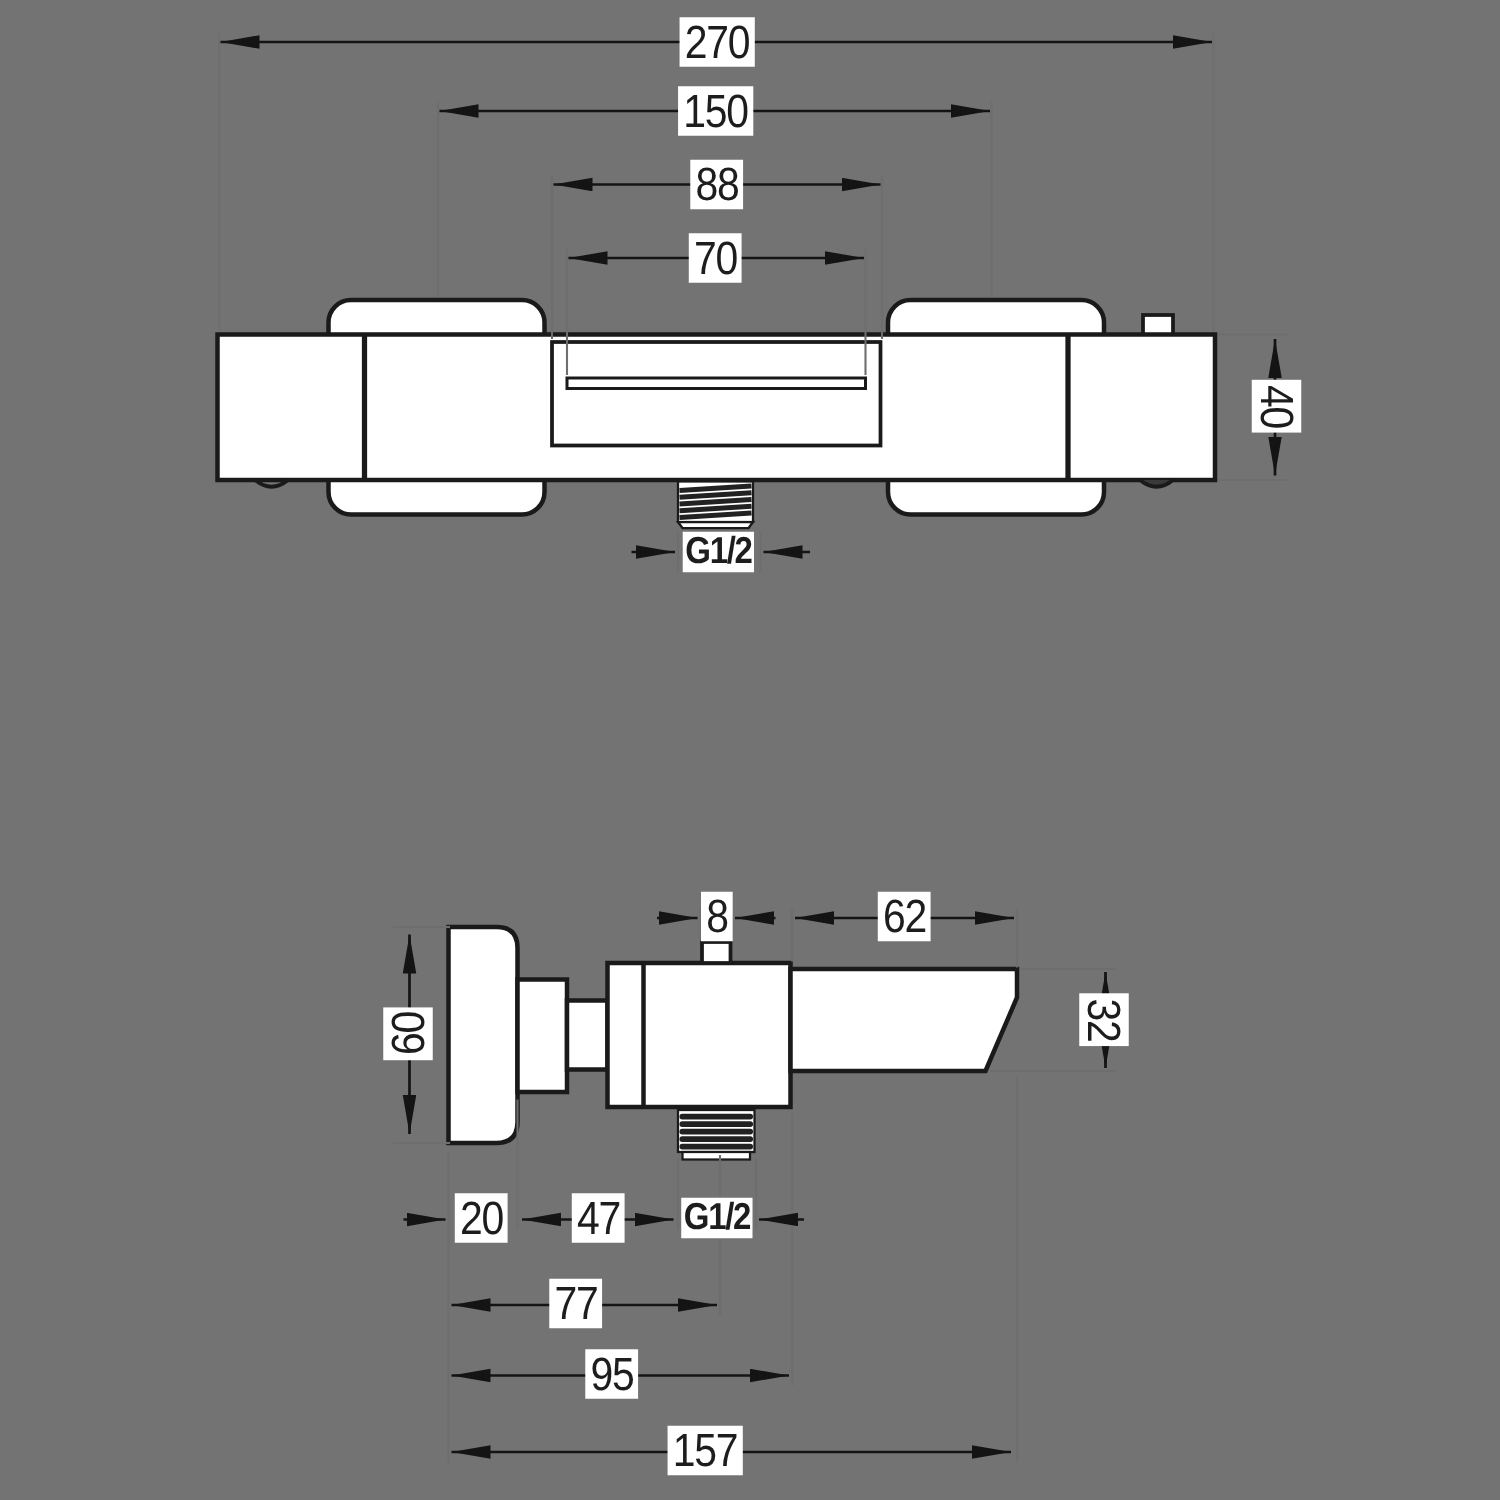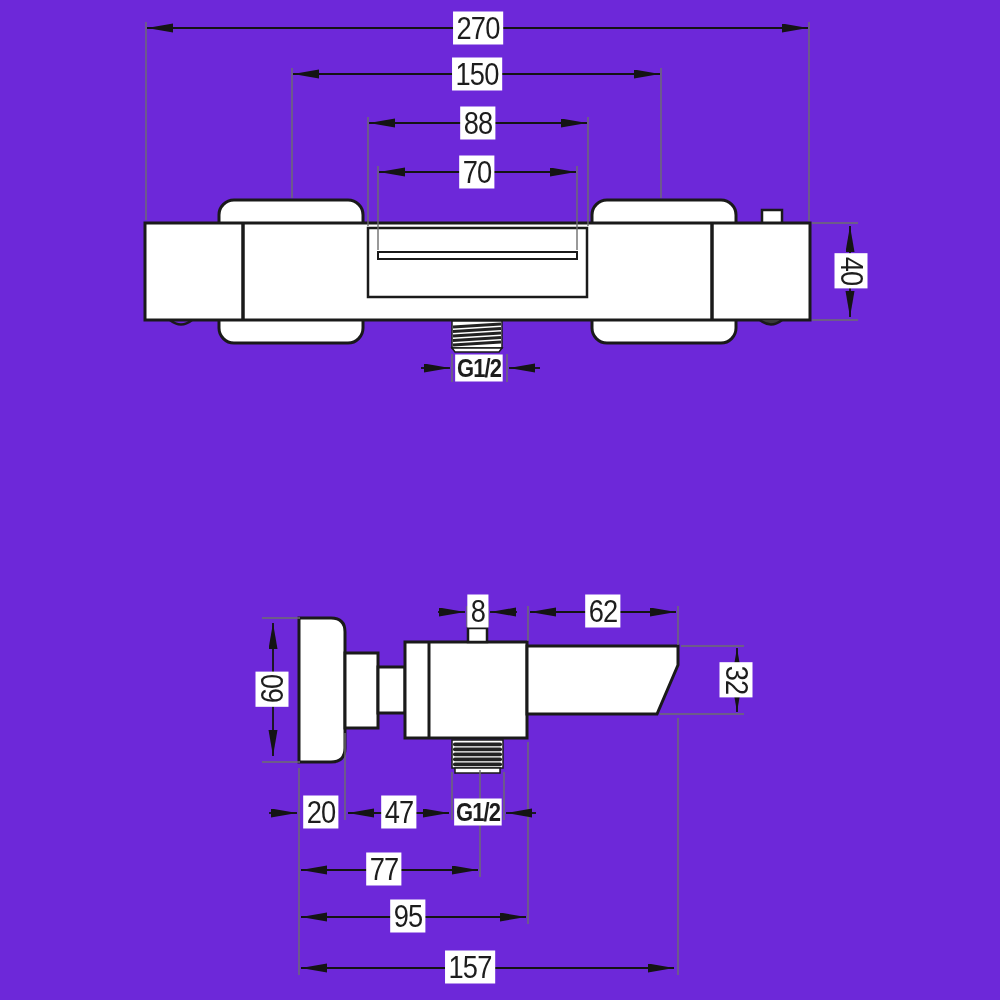--- a/index.html
+++ b/index.html
@@ -1,17 +1,17 @@
 <!DOCTYPE html>
 <html><head>
 <meta charset="utf-8">
 <style>
   html,body { margin:0; padding:0; background:#ffffff; }
   .stage {
-    position:relative; width:1000px; height:1000px; background:#6d28d9;
+    position:relative; width:1000px; height:1000px; background:#737373;
     font-family:"Liberation Sans", sans-serif; overflow:hidden;
   }
   .stage svg { position:absolute; left:0; top:0; }
   .dim-label {
     position:absolute; font-size:31px; line-height:1; color:#1d1d1d;
     background:#ffffff; padding:1px 4px; white-space:nowrap; letter-spacing:-1px;
     transform:translate(-50%,-50%) scaleX(0.88); transform-origin:center;
   }
   .rot-cw  { transform:translate(-50%,-50%) rotate(90deg)  scaleX(0.88); }
   .rot-ccw { transform:translate(-50%,-50%) rotate(-90deg) scaleX(0.88); }

